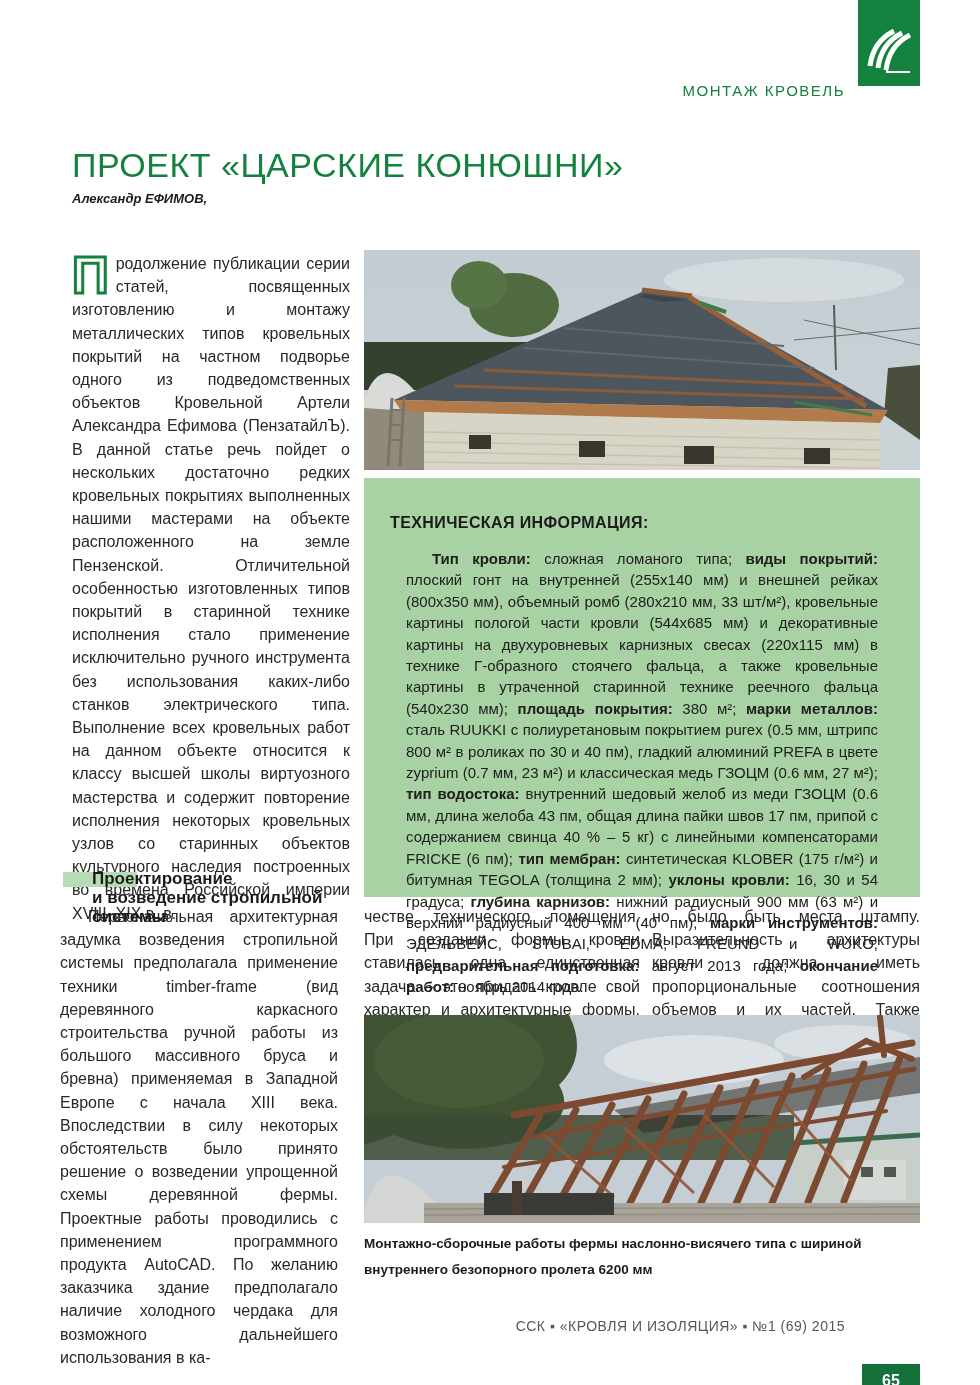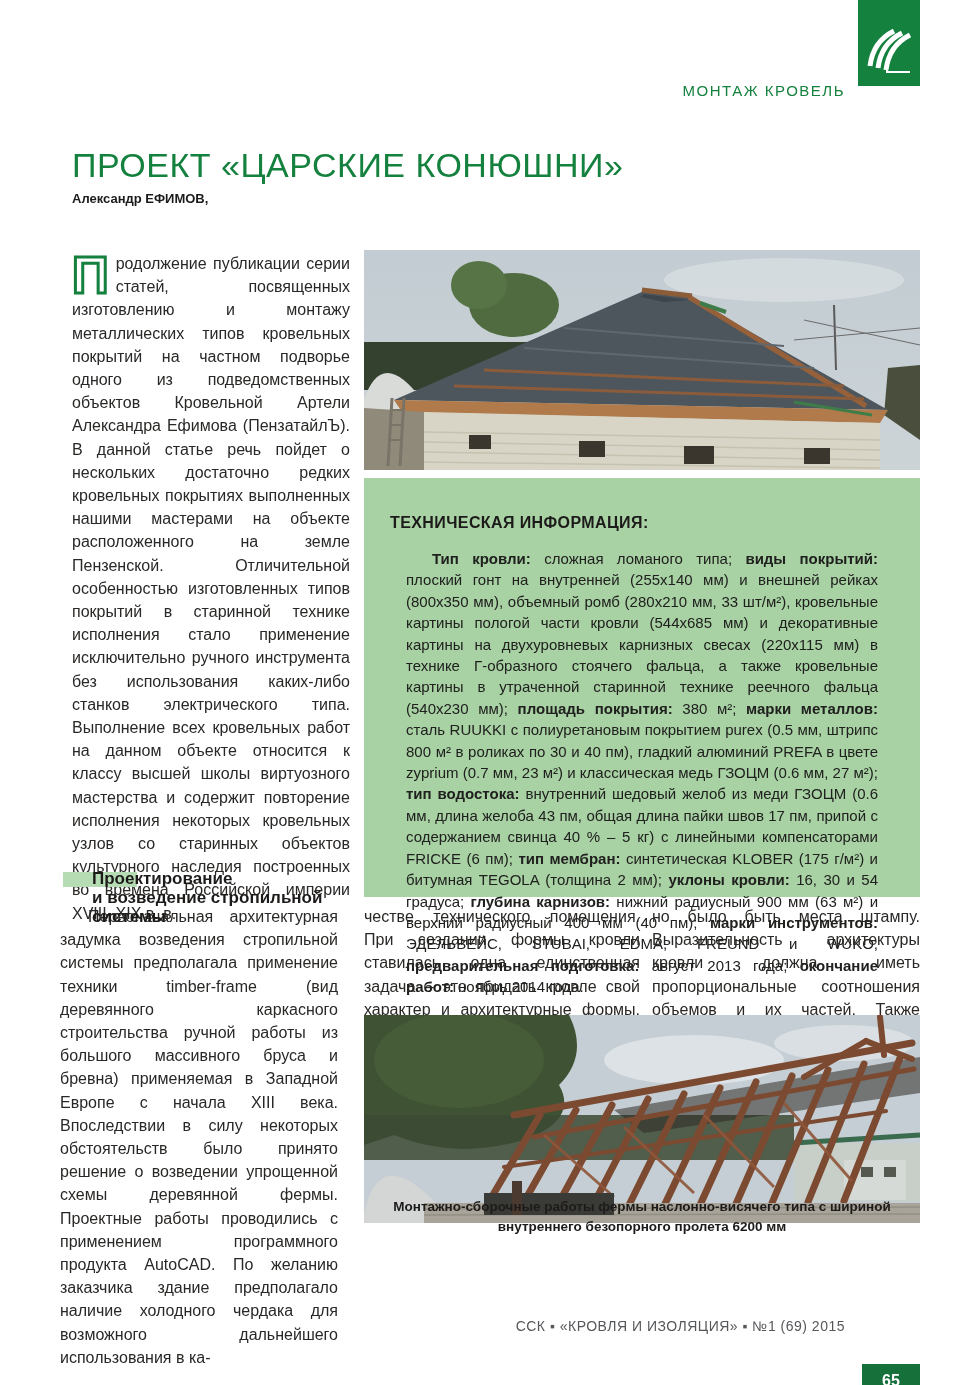--- a/index.html
+++ b/index.html
@@ -6,21 +6,21 @@
   body{
     width:980px;height:1385px;position:relative;background:#ffffff;
     font-family:"Liberation Sans",sans-serif;color:#23211f;overflow:hidden;
   }
   .abs{position:absolute;}
   
   .kicker{top:82px;right:135px;font-size:15px;font-weight:normal;color:#15813e;letter-spacing:1.5px;margin-left:12px;}
   .logo-box{top:0;left:858px;width:62px;height:86px;background:#15813e;}
   
   .title{top:126px;left:72px;width:820px;font-size:34px;font-weight:normal;color:#15813e;letter-spacing:.5px;margin-top:20px;}
-  .author{top:190px;left:72px;width:400px;font-size:13px;font-weight:bold;line-height:17px;color:#1d1b1a;}
+  .author{top:190px;left:72px;width:400px;font-size:13px;font-weight:bold;line-height:17px;color:#1d1b1a;font-style:italic;}
   
   .bodytxt{font-size:16px;line-height:23.2px;text-align:justify;color:#2a2826;}
   .col{width:278px;}
   #intro{top:252px;left:72px;}
   .dropcap{
     float:left;font-size:51px;line-height:42px;font-weight:bold;
     color:#ffffff;-webkit-text-stroke:3px #15813e;margin:3px 7px 0 0;
   }
   #subhead{top:831px;left:72px;width:278px;font-size:17px;line-height:19px;font-weight:bold;color:#1d1b1a;white-space:pre-line;}
   #subhead .txt{position:relative;z-index:1;display:block;padding-left:20px;}
@@ -30,21 +30,21 @@
   #col3{top:905px;left:652px;width:268px;}
   
   .photo{display:block;}
   #photo1{top:250px;left:364px;}
   #photo2{top:1015px;left:364px;}
   
   #techbox{top:478px;left:364px;width:556px;height:419px;background:#a8d2a4;box-sizing:border-box;padding:21px 26px 0 26px;}
   #techbox h3{margin:15px 0 14px 0;font-size:16px;letter-spacing:.4px;color:#1d1b1a;}
   #techbox p{margin:16px;font-size:15px;line-height:21.4px;text-align:justify;text-indent:26px;color:#20201e;}
   
-  #caption{top:1197px;left:364px;width:556px;font-size:13.5px;font-weight:bold;line-height:20px;color:#1d1b1a;text-align:center;}
+  #caption{top:1231px;left:364px;width:556px;font-size:13.5px;font-weight:bold;line-height:26px;color:#1d1b1a;}
   
   #footer-text{top:1318px;right:135px;font-size:14px;color:#55575a;letter-spacing:.5px;}
   #pagenum{top:1364px;left:862px;width:58px;height:75px;background:#15703a;text-align:center;}
   #pagenum span{display:inline-block;margin-top:8px;font-size:16px;font-weight:bold;color:#ffffff;}
 </style>
 </head>
 <body>
 
 <div class="abs kicker">МОНТАЖ КРОВЕЛЬ</div>
 <div class="abs logo-box">

